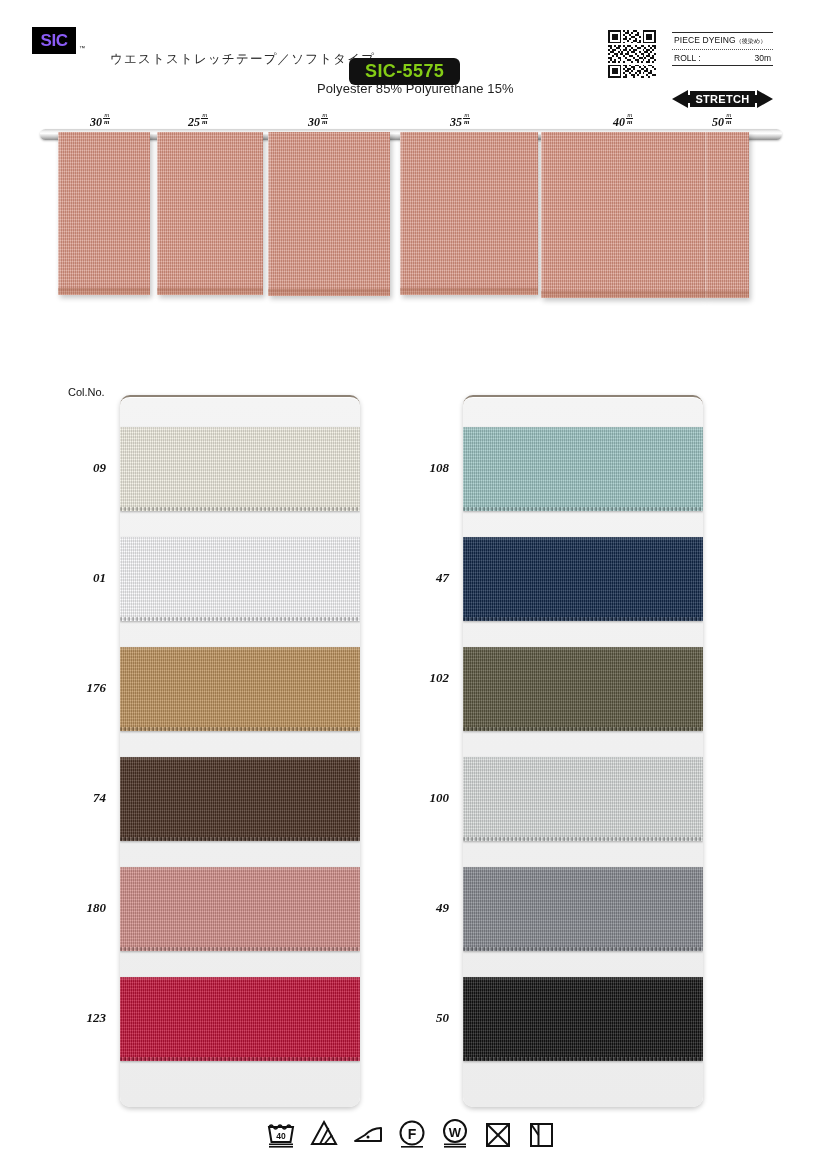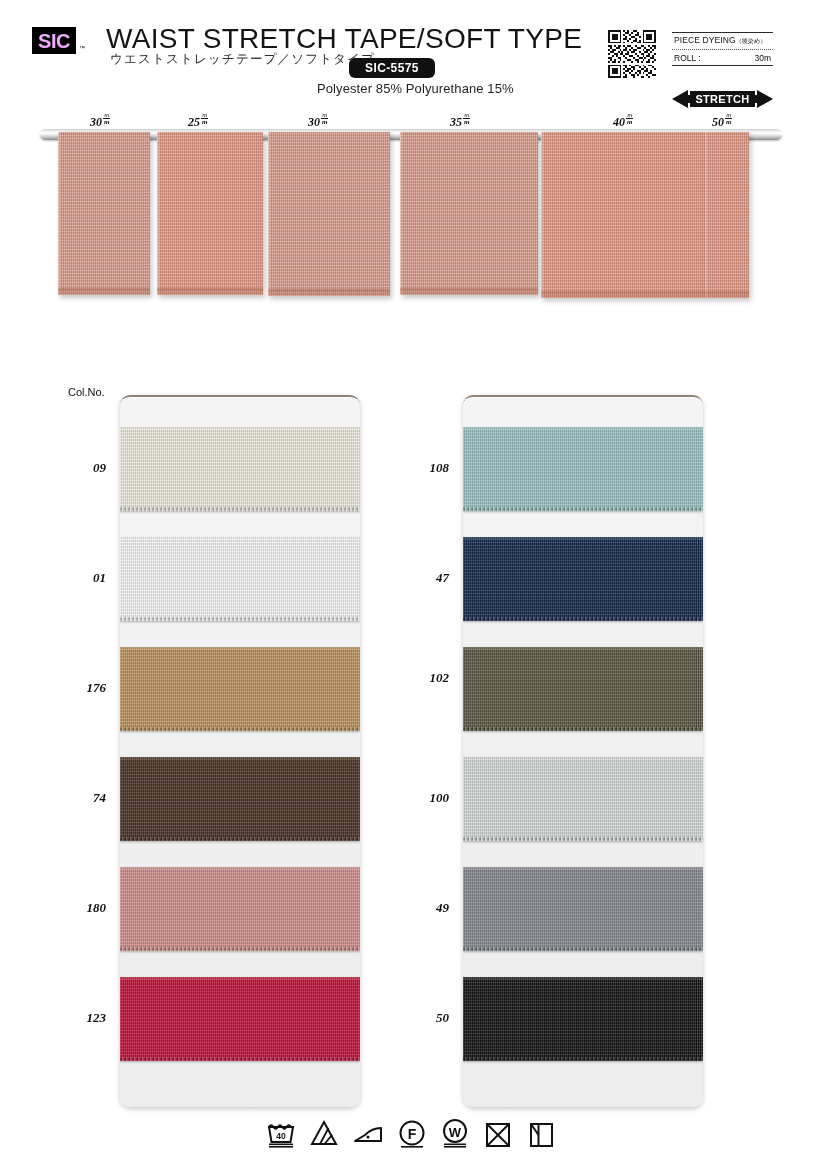--- a/index.html
+++ b/index.html
@@ -14,39 +14,39 @@
   .page{position:relative;width:822px;height:1168px;}
 
   
   .header{position:absolute;left:0;top:0;width:822px;height:112px;}
   .logo-box{
     position:absolute;left:32px;top:27px;
     width:44px;height:27px;background:#000;
     display:flex;align-items:center;justify-content:center;
   }
   .logo-text{
-    color:#f0abfc;font-weight:bold;font-size:20px;letter-spacing:-0.5px;
+    color:#8b5cf6;font-weight:bold;font-size:17px;letter-spacing:-0.5px;
     font-family:"Liberation Sans", sans-serif;line-height:1;
   }
   .logo-tm{position:absolute;left:79px;top:45px;font-size:6px;color:#111;}
 
   .title-main{
     position:absolute;left:106px;top:23px;
     font-size:28px;letter-spacing:0.3px;font-weight:400;
     color:#141414;white-space:nowrap;
     font-family:"Liberation Sans", sans-serif;
   }
   .title-sub{
     position:absolute;left:110px;top:51px;
     font-size:12.5px;letter-spacing:1.2px;color:#2b2b2b;white-space:nowrap;
   }
   .code-badge{
     position:absolute;left:349px;top:58px;
-    background:#111;color:#ffffff;border-radius:6px;
-    padding:3px 16px;font-size:12px;font-weight:bold;letter-spacing:0.4px;
+    background:#111;color:#84cc16;border-radius:6px;
+    padding:3px 16px;font-size:18px;font-weight:bold;letter-spacing:0.4px;
   }
   .composition{
     position:absolute;left:317px;top:81px;
     font-size:13px;color:#1f1f1f;letter-spacing:0.1px;white-space:nowrap;
   }
 
   
   .qr{position:absolute;left:608px;top:30px;width:48px;height:48px;}
   .qr svg{display:block;}
 
@@ -149,21 +149,20 @@
 <body>
 
 <div class="page">
 
   <div class="header">
     <div class="logo-box">
       <span class="logo-text">SIC</span>
     </div>
     <span class="logo-tm">™</span>
 
-    <div class="title-main">WAIST STRETCH TAPE/SOFT TYPE</div>
     <div class="title-sub">ウエストストレッチテープ／ソフトタイプ</div>
 
     <div class="code-badge">SIC-5575</div>
     <div class="composition">Polyester 85% Polyurethane 15%</div>
 
     <div class="qr">
       <svg width="48" height="48" viewBox="0 0 25 25" shape-rendering="crispEdges">
         <rect width="25" height="25" fill="#fff"></rect>
         <g fill="#111">
           <rect x="0" y="0" width="7" height="1"></rect>

